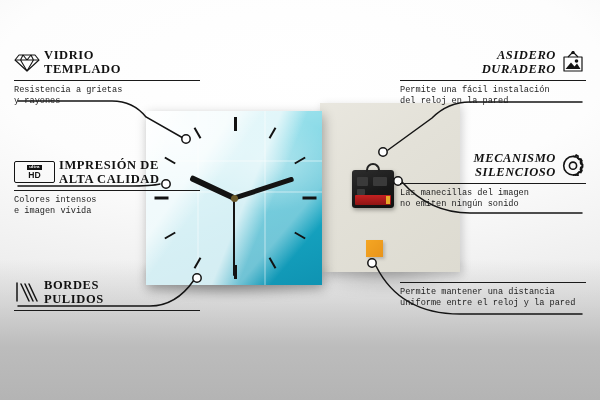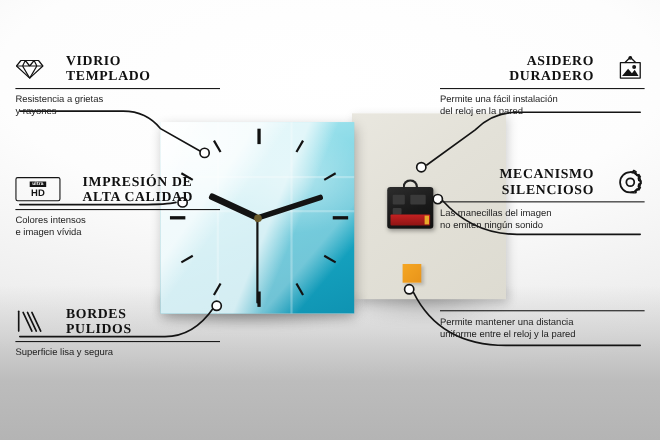--- a/index.html
+++ b/index.html
@@ -88,31 +88,31 @@
   #md3 { left: 5px; top: 19px; width: 8px; height: 6px; }
   #foam-spacer {
     position: absolute; left: 366px; top: 240px; width: 17px; height: 17px;
     background: linear-gradient(135deg, #f5a623 0%, #e8941a 100%);
     box-shadow: 2px 2px 3px rgba(0,0,0,.18);
   }
   
   #connectors { position: absolute; left: 0; top: 0; width: 600px; height: 400px; }
   
   .feature { position: absolute; width: 186px; }
-  .feature .head { display: flex; align-items: center; gap: 20px; }
+  .feature .head { display: flex; align-items: center; gap: 4px; }
   .feature.right .head { flex-direction: row-reverse; }
   .title {
     font-family: "Liberation Serif", serif; font-weight: bold;
     font-size: 12.5px; line-height: 14px; letter-spacing: .6px; color: #111;
     text-transform: uppercase; white-space: pre-line;
   }
-  .feature.right .title { text-align: right; }
+  .feature.right .title { text-align: right; font-style: italic; }
   .rule { height: 1px; background: #1a1a1a; margin: 4px 0 4px 0; }
   .desc {
-    font-family: Liberation Sans, sans-serif; font-size: 8.6px; line-height: 10.6px;
+    font-family: Liberation Mono, monospace; font-size: 8.6px; line-height: 10.6px;
     color: #1d1d1d; white-space: pre-line;
   }
   .feature.right .desc { text-align: left; }
   .icon { flex: 0 0 auto; width: 26px; height: 22px; display: block; }
   .hdbox {
     width: 41px; height: 22px; border: 1.6px solid #141414; border-radius: 2px;
     display: flex; flex-direction: column; align-items: center; justify-content: center; line-height: 1;
   }
   .hdbox .u { font-family: "Liberation Sans", sans-serif; font-size: 4.4px; font-weight: bold;
               letter-spacing: .2px; color: #fff; background: #141414; padding: .5px 2px; }
@@ -234,21 +234,20 @@
           <path d="M3,2 L3,20"></path>
           <path d="M7,3 L15,20"></path>
           <path d="M11,3 L19,20"></path>
           <path d="M15,3 L23,20"></path>
         </g>
       </svg>
       <div class="title">BORDES
 PULIDOS</div>
     </div>
     <div class="rule"></div>
-    <div class="desc">Superficie lisa y segura</div>
   </div>
 
   <div class="feature right" id="f-asidero">
     <div class="head">
       <svg class="icon" viewBox="0 0 26 22">
         <g fill="none" stroke="#141414" stroke-width="1.2" stroke-linejoin="round">
           <path d="M13,1 L8,6 M13,1 L18,6"></path>
           <circle cx="13" cy="1.6" r="1.1"></circle>
           <rect x="4" y="6" width="18" height="14"></rect>
           <path d="M5.5,18 L11,11.5 L14.5,15.5 L17,12.5 L20.5,18 Z" fill="#141414" stroke="none"></path>

